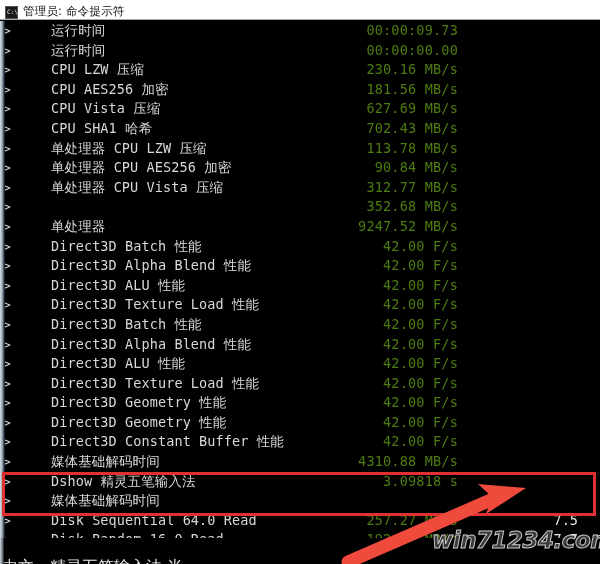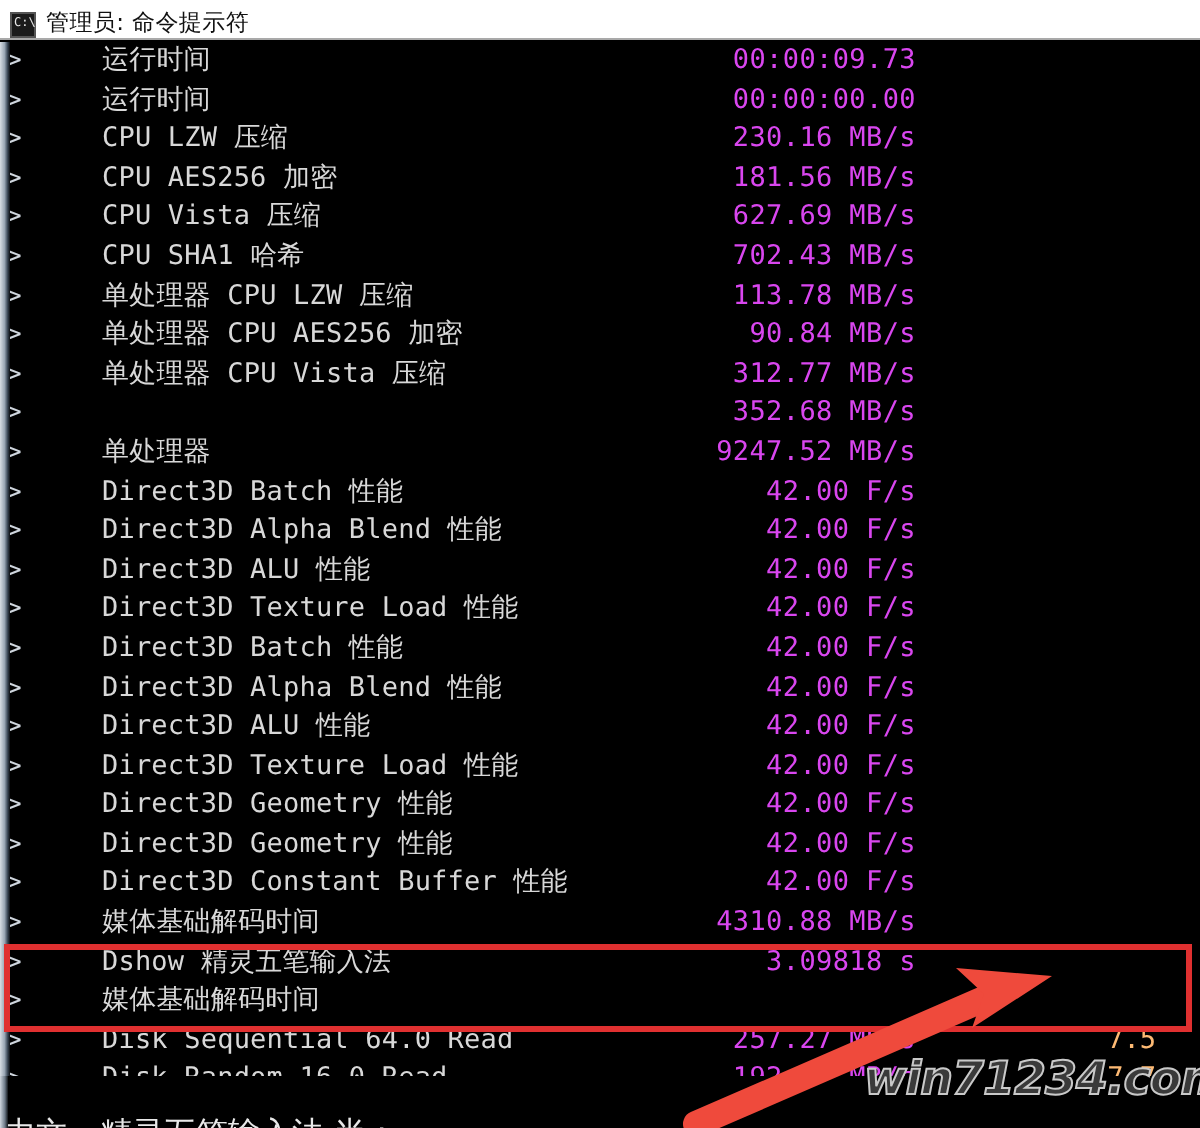--- a/index.html
+++ b/index.html
@@ -61,28 +61,28 @@
     color:#d8d8d8;
     letter-spacing:.1px;
     margin-left:32px;
   }
   .label .cn{
     font-family:"DejaVu Sans","Liberation Sans",sans-serif;
     font-size:13.5px;
   }
   .value{
     position:absolute;right:142px;top:0;
-    color:#d946ef;
+    color:#4d7c0f;
     text-align:right;
     font-size:13.5px;
     letter-spacing:.2px;
   }
   .value2{
     position:absolute;right:22px;top:0;
-    color:#fdba74;
+    color:#e5e5e5;
     text-align:right;
     font-size:13.5px;
   }
   
   #red-box{
     position:absolute;
     left:2px;top:472px;width:594px;height:44px;
     border:3px solid #e03030;
     box-sizing:border-box;
     pointer-events:none;

